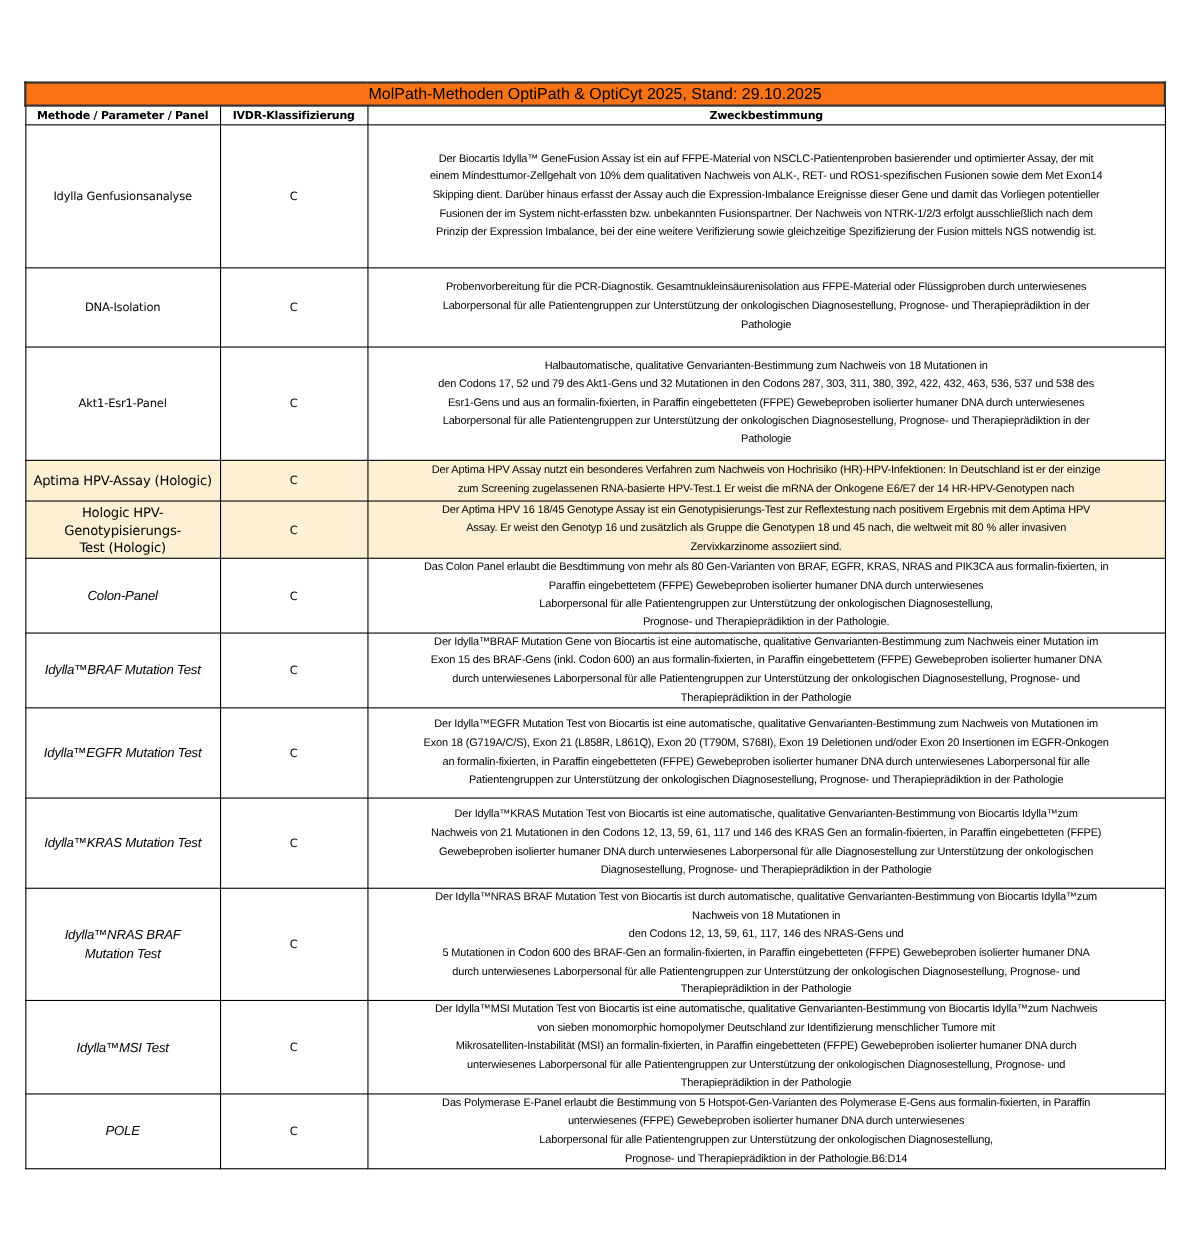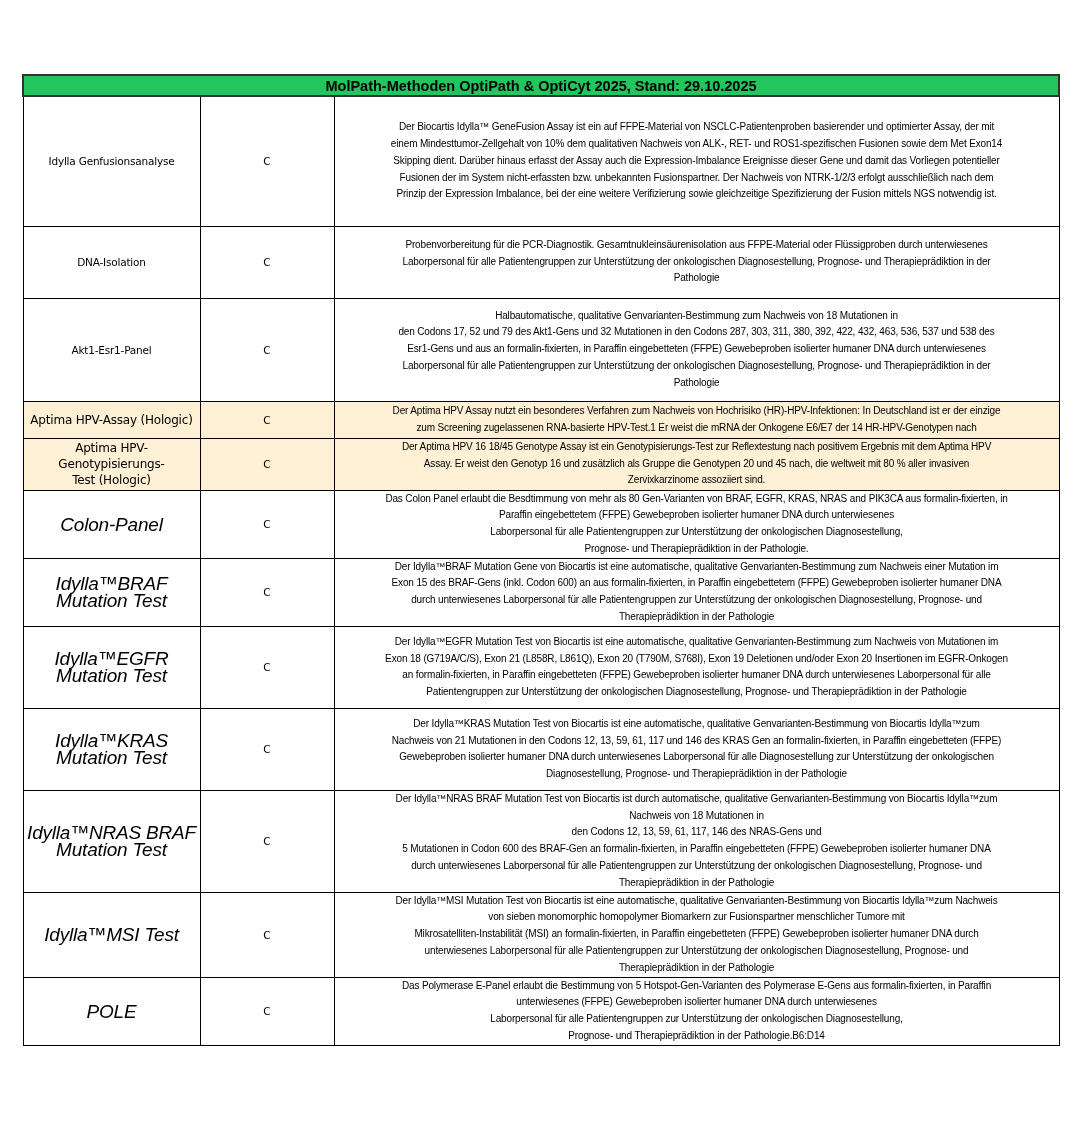--- a/index.html
+++ b/index.html
@@ -1,23 +1,23 @@
 <!DOCTYPE html>
 <html><head>
 <meta charset="utf-8">
 <style>
   html, body { margin: 0; padding: 0; background: #ffffff; }
   body { width: 1079px; height: 1145px; position: relative; font-family: "Liberation Sans", sans-serif; color: #000; }
   .doc { position: absolute; left: 22px; top: 74px; width: 1036px; }
   table { border-collapse: collapse; width: 1036px; table-layout: fixed; }
   td, th { border: 1px solid #000; text-align: center; vertical-align: middle; padding: 0 2px; }
-  .title-row td { background: #22c55e; border: 2px solid #333; font-weight: bold; font-size: 14.5px; height: 19px; padding: 0; }
+  .title-row td { background: #f97316; border: 2px solid #333; font-weight: normal; font-size: 14.5px; height: 19px; padding: 0; }
   .head-row th { font-family: "DejaVu Sans", sans-serif; font-weight: bold; font-size: 10px; height: 16px; letter-spacing: -0.2px; }
   .c-name { font-family: "DejaVu Sans", sans-serif; font-size: 10.5px; line-height: 16px; letter-spacing: -0.2px; text-align: center; }
-  .c-name.italic { font-family: "Liberation Sans", sans-serif; font-style: italic; font-size: 19px; line-height: 17px; }
+  .c-name.italic { font-family: "Liberation Sans", sans-serif; font-style: italic; font-size: 12px; line-height: 17px; }
   .c-class { font-family: "DejaVu Sans", sans-serif; font-size: 10.5px; }
   .c-desc { font-family: "Liberation Sans", sans-serif; font-size: 10px; line-height: 16.8px; letter-spacing: -0.15px; }
   .c-desc .line { display: block; white-space: nowrap; }
   .hl td { background: #fdf0d5; }
   .hl .c-name { font-size: 12px; }
   col.col1 { width: 177px; }
   col.col2 { width: 134px; }
   col.col3 { width: 725px; }
 </style>
 </head>
@@ -26,20 +26,25 @@
 <div class="doc">
   <table>
     <colgroup>
         <col class="col1">
         <col class="col2">
         <col class="col3">
       </colgroup>
     <tbody id="tbody">
       <tr class="title-row">
         <td colspan="3">MolPath-Methoden OptiPath &amp; OptiCyt 2025, Stand: 29.10.2025</td>
+      </tr>
+      <tr class="head-row">
+        <th>Methode / Parameter / Panel</th>
+        <th>IVDR-Klassifizierung</th>
+        <th>Zweckbestimmung</th>
       </tr>
     <tr style="height: 130px;">
           <td class="c-name">Idylla Genfusionsanalyse</td>
           <td class="c-class">C</td>
           <td class="c-desc">
             <span class="line">Der Biocartis Idylla™ GeneFusion Assay ist ein auf FFPE-Material von NSCLC-Patientenproben basierender und optimierter Assay, der mit</span>
             <span class="line">einem Mindesttumor-Zellgehalt von 10% dem qualitativen Nachweis von ALK-, RET- und ROS1-spezifischen Fusionen sowie dem Met Exon14</span>
             <span class="line">Skipping dient. Darüber hinaus erfasst der Assay auch die Expression-Imbalance Ereignisse dieser Gene und damit das Vorliegen potentieller</span>
             <span class="line">Fusionen der im System nicht-erfassten bzw. unbekannten Fusionspartner. Der Nachweis von NTRK-1/2/3 erfolgt ausschließlich nach dem</span>
             <span class="line">Prinzip der Expression Imbalance, bei der eine weitere Verifizierung sowie gleichzeitige Spezifizierung der Fusion mittels NGS notwendig ist.</span>
@@ -68,27 +73,27 @@
         <tr class="hl" style="height: 37px;">
           <td class="c-name">Aptima HPV-Assay (Hologic)</td>
           <td class="c-class">C</td>
           <td class="c-desc">
             <span class="line">Der Aptima HPV Assay nutzt ein besonderes Verfahren zum Nachweis von Hochrisiko (HR)-HPV-Infektionen: In Deutschland ist er der einzige</span>
             <span class="line">zum Screening zugelassenen RNA-basierte HPV-Test.1 Er weist die mRNA der Onkogene E6/E7 der 14 HR-HPV-Genotypen nach</span>
           </td>
         </tr>
         <tr class="hl" style="height: 52px;">
           <td class="c-name">
-            <span style="display: block;">Aptima HPV-Genotypisierungs-</span>
+            <span style="display: block;">Hologic HPV-Genotypisierungs-</span>
             <span style="display: block;">Test (Hologic)</span>
           </td>
           <td class="c-class">C</td>
           <td class="c-desc">
             <span class="line">Der Aptima HPV 16 18/45 Genotype Assay ist ein Genotypisierungs-Test zur Reflextestung nach positivem Ergebnis mit dem Aptima HPV</span>
-            <span class="line">Assay. Er weist den Genotyp 16 und zusätzlich als Gruppe die Genotypen 20 und 45 nach, die weltweit mit 80 % aller invasiven</span>
+            <span class="line">Assay. Er weist den Genotyp 16 und zusätzlich als Gruppe die Genotypen 18 und 45 nach, die weltweit mit 80 % aller invasiven</span>
             <span class="line">Zervixkarzinome assoziiert sind.</span>
           </td>
         </tr>
         <tr style="height: 67px;">
           <td class="c-name italic">Colon-Panel</td>
           <td class="c-class">C</td>
           <td class="c-desc">
             <span class="line">Das Colon Panel  erlaubt die Besdtimmung von mehr als 80 Gen-Varianten von BRAF, EGFR, KRAS, NRAS and PIK3CA aus formalin-fixierten, in</span>
             <span class="line">Paraffin eingebettetem (FFPE) Gewebeproben isolierter humaner DNA durch unterwiesenes</span>
             <span class="line">Laborpersonal für alle Patientengruppen zur Unterstützung der onkologischen Diagnosestellung,</span>
@@ -138,21 +143,21 @@
             <span class="line">5 Mutationen in Codon 600 des BRAF-Gen an formalin-fixierten, in Paraffin eingebetteten (FFPE) Gewebeproben isolierter humaner DNA</span>
             <span class="line">durch unterwiesenes Laborpersonal für alle Patientengruppen zur Unterstützung der onkologischen Diagnosestellung, Prognose- und</span>
             <span class="line">Therapieprädiktion in der Pathologie</span>
           </td>
         </tr>
         <tr style="height: 82px;">
           <td class="c-name italic">Idylla™MSI Test</td>
           <td class="c-class">C</td>
           <td class="c-desc">
             <span class="line">Der Idylla™MSI  Mutation Test von Biocartis ist eine automatische, qualitative Genvarianten-Bestimmung  von Biocartis Idylla™zum Nachweis</span>
-            <span class="line">von sieben monomorphic homopolymer Biomarkern zur Fusionspartner menschlicher Tumore mit</span>
+            <span class="line">von sieben monomorphic homopolymer Deutschland zur Identifizierung menschlicher Tumore mit</span>
             <span class="line">Mikrosatelliten-Instabilität (MSI) an formalin-fixierten, in Paraffin eingebetteten (FFPE) Gewebeproben isolierter humaner DNA durch</span>
             <span class="line">unterwiesenes Laborpersonal für alle Patientengruppen zur Unterstützung der onkologischen Diagnosestellung, Prognose- und</span>
             <span class="line">Therapieprädiktion in der Pathologie</span>
           </td>
         </tr>
         <tr style="height: 66px;">
           <td class="c-name italic">POLE</td>
           <td class="c-class">C</td>
           <td class="c-desc">
             <span class="line">Das Polymerase E-Panel  erlaubt die Bestimmung von 5 Hotspot-Gen-Varianten des Polymerase E-Gens aus formalin-fixierten, in Paraffin</span>

